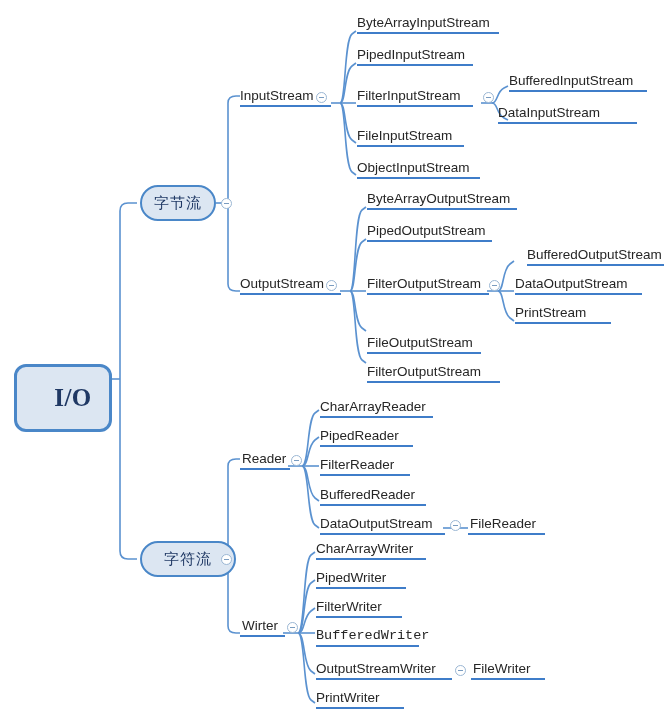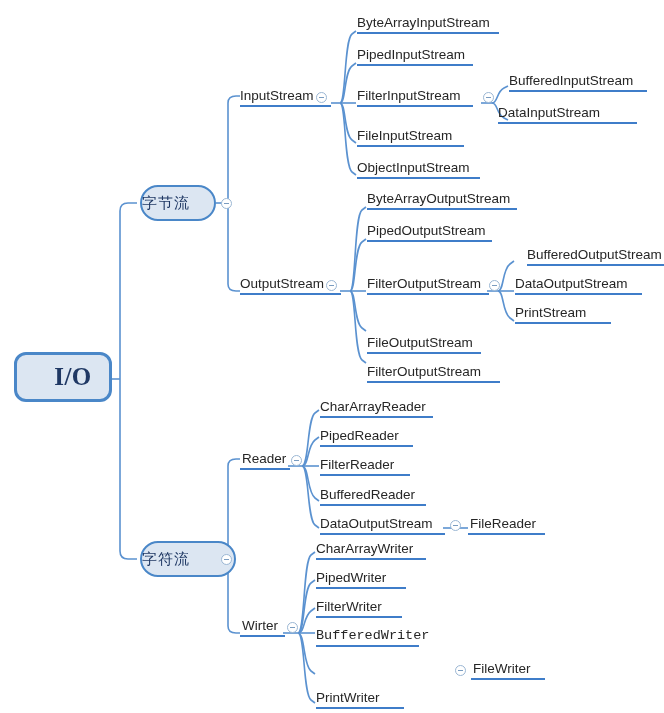--- a/index.html
+++ b/index.html
@@ -45,21 +45,21 @@
   }
   
   .branch-node {
     position: absolute;
     box-sizing: border-box;
     background: #dce6f2;
     border: 2px solid #4a87c8;
     border-radius: 18px;
     display: flex;
     align-items: center;
-    justify-content: flex-start;
+    justify-content: center;
     color: #1f3864;
     font-size: 15px;
     font-family: "DejaVu Sans", sans-serif;
     letter-spacing: 1px;
   }
   
   .leaf {
     position: absolute;
     color: #262626;
     font-size: 13.5px;
@@ -144,21 +144,21 @@
       <path d="M283,633 H298"></path>
       <path d="M298,633 C305,633 303,561 311,555 L315,552"></path>
       <path d="M298,633 C305,633 303,589 311,583 L315,580"></path>
       <path d="M298,633 C305,633 303,617 311,611 L315,608"></path>
       <path d="M298,633 H315"></path>
       <path d="M298,633 C305,633 303,665 311,671 L315,674"></path>
       <path d="M298,633 C305,633 303,694 311,700 L315,703"></path>
     </g>
   </svg>
 
-  <div class="root-node" style="left:14px; top:352px; width:98px; height:50px;padding-left:20px;">
+  <div class="root-node" style="left:14px; top:364px; width:98px; height:68px;padding-left:20px;">
     <span>I/O</span>
   </div>
 
   <div class="branch-node" style="left:140px; top:185px; width:76px; height:36px;">
     <span>字节流</span>
   </div>
   <div class="toggle" style="left:221px; top:198px;"></div>
 
   <div class="leaf lv2" style="left:240px; top:88px;">
     <span>InputStream</span>
@@ -292,20 +292,24 @@
     <div style="position:absolute;left:0;top:17px;width:90px;height:2.2px;background:#3f7dc9;"></div>
   </div>
   <div class="leaf" style="left:316px; top:599px;">
     <span>FilterWriter</span>
     <div style="position:absolute;left:0;top:17px;width:86px;height:2.2px;background:#3f7dc9;"></div>
   </div>
   <div class="leaf" style="left:316px; top:628px;font-family:Liberation Mono, monospace;">
     <span>BufferedWriter</span>
     <div style="position:absolute;left:0;top:17px;width:103px;height:2.2px;background:#3f7dc9;"></div>
   </div>
+  <div class="leaf" style="left:316px; top:661px;">
+    <span>OutputStreamWriter</span>
+    <div style="position:absolute;left:0;top:17px;width:136px;height:2.2px;background:#3f7dc9;"></div>
+  </div>
   <div class="toggle" style="left:455px; top:665px;"></div>
   <div class="leaf" style="left:473px; top:661px;">
     <span>FileWriter</span>
     <div style="position:absolute;left:-2px;top:17px;width:74px;height:2.2px;background:#3f7dc9;"></div>
   </div>
   <div class="leaf" style="left:316px; top:690px;">
     <span>PrintWriter</span>
     <div style="position:absolute;left:0;top:17px;width:88px;height:2.2px;background:#3f7dc9;"></div>
   </div>
 

